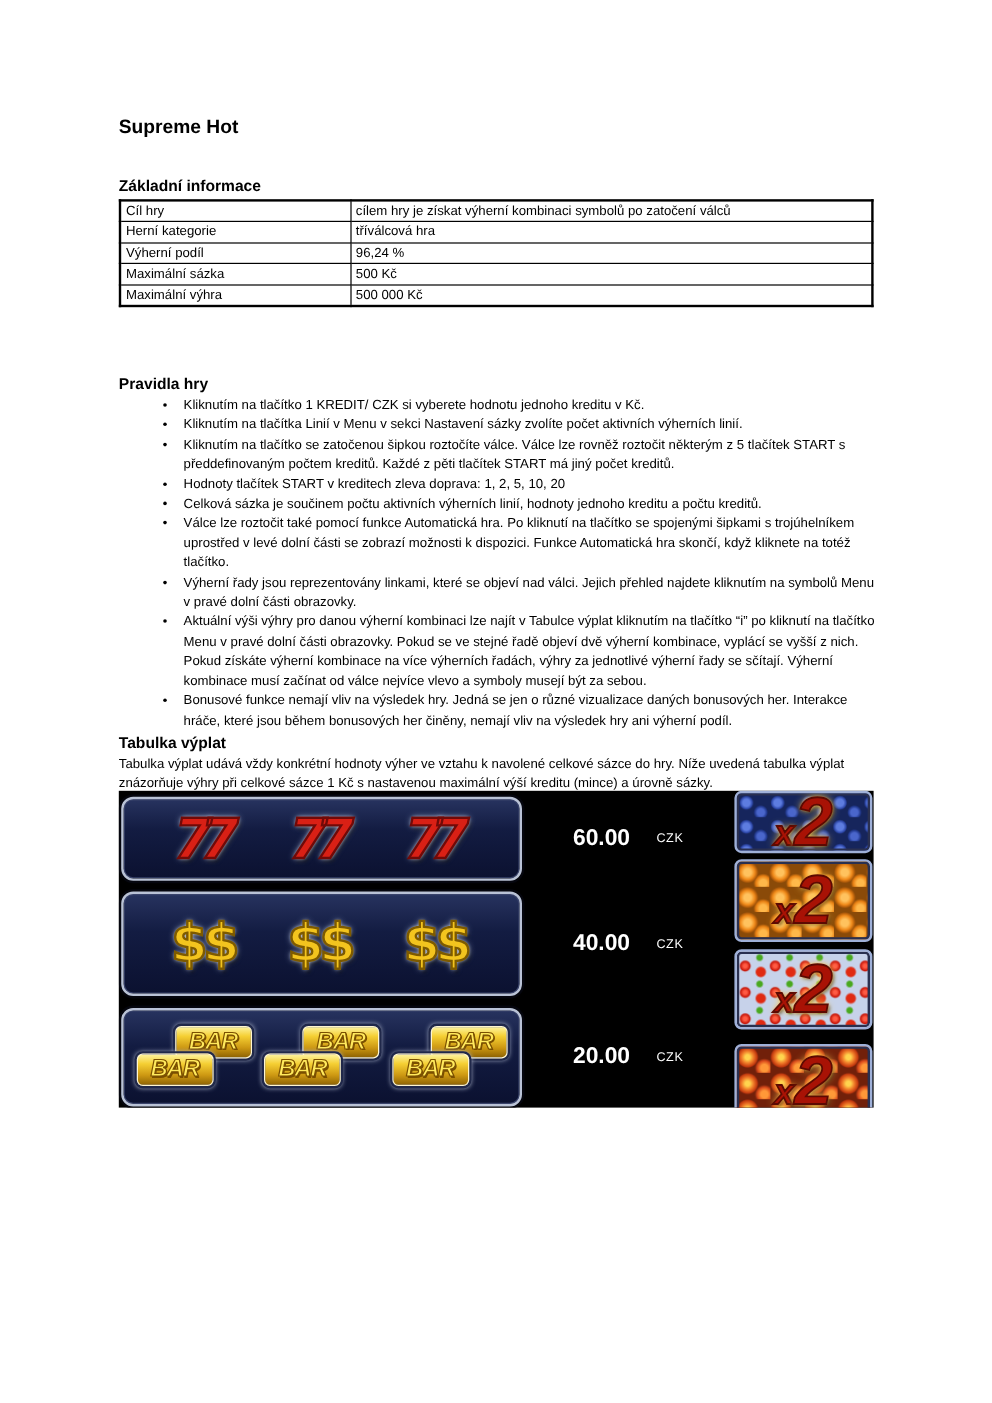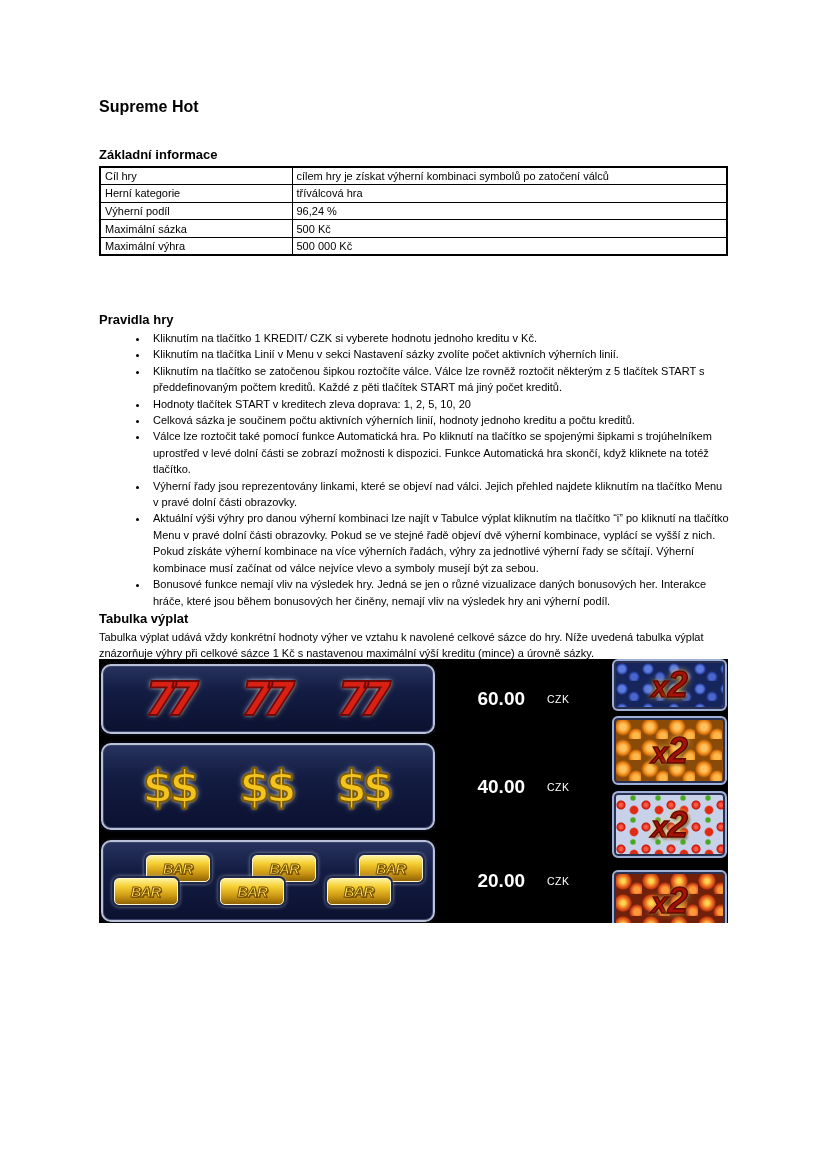--- a/index.html
+++ b/index.html
@@ -53,41 +53,41 @@
   .bar-plate {
     position:absolute; width:64px; height:27px; border-radius:5px;
     background:linear-gradient(180deg,#fdf29a 0%, #f5cf33 30%, #cd9812 68%, #8f6404 100%);
     border:1px solid #fff6cf;
     box-shadow:0 0 0 2px #20284a, 0 0 4px 1px #b9c2d6;
     display:flex; align-items:center; justify-content:center;
   }
   .plate-top { right:0; top:0; }
   .plate-bot { left:0; top:23px; }
   .bar-text {
-    font-weight:bold; font-style:italic; font-size:15px; color:#ffe95c;
+    font-weight:bold; font-style:italic; font-size:20px; color:#ffe95c;
     -webkit-text-stroke:1px #7a4f00; text-shadow:1px 1px 0 #7a4f00; letter-spacing:-1px;
   }
   .payout { position:absolute; left:338px; width:173px; display:flex; align-items:center; justify-content:center; color:#fff; }
   .payout-1 { top:5px;  height:70px; }
   .payout-2 { top:84px; height:87px; }
   .payout-3 { top:181px; height:82px; }
   .amount { font-size:19px; font-weight:bold; }
   .cur { font-size:10.5px; font-weight:normal; margin-left:22px; letter-spacing:.5px; }
   
   .tile {
     position:absolute; left:513px; width:115px; border-radius:6px;
     border:2px solid #9fb0d8; box-shadow:inset 0 0 0 2px #2a3050;
     display:flex; align-items:center; justify-content:center; overflow:hidden;
   }
   .tile-1 { top:0;    height:52px; }
   .tile-2 { top:57px; height:69px; }
   .tile-3 { top:132px;height:67px; }
   .tile-4 { top:211px;height:62px; }
   .x2 {
-    display:block; font-weight:bold; font-style:italic; font-size:36px; line-height:1;
+    display:block; font-weight:bold; font-style:italic; font-size:57px; line-height:1;
     color:#a81205; -webkit-text-stroke:1.5px #5c0a02;
     text-shadow:0 0 7px #ffd65e, 0 0 3px #ff9d2e, 2px 2px 3px rgba(0,0,0,.65);
   }
   .x2::first-letter { font-size:30px; }
   .tile-grapes { background-color:#16255c; background-image:
     radial-gradient(circle at 8px 8px,  #5d7ce0 3px, #2c46a8 5px, transparent 6px),
     radial-gradient(circle at 20px 16px,#4a66cc 3px, #22398f 5px, transparent 6px);
     background-size:26px 20px; }
   .tile-oranges { background-color:#8a4a08; background-image:
     radial-gradient(circle at 9px 9px,  #ffc25e 3px, #f08a1a 6px, #b35d0a 8px, transparent 9px),
@@ -139,21 +139,21 @@
 
   <h2 class="h2 h-rules">Pravidla hry</h2>
 
   <ul class="rules">
     <li>Kliknutím na tlačítko 1 KREDIT/ CZK si vyberete hodnotu jednoho kreditu v Kč.</li>
     <li>Kliknutím na tlačítka Linií v Menu v sekci Nastavení sázky zvolíte počet aktivních výherních linií.</li>
     <li>Kliknutím na tlačítko se zatočenou šipkou roztočíte válce. Válce lze rovněž roztočit některým z 5 tlačítek START s předdefinovaným počtem kreditů. Každé z pěti tlačítek START má jiný počet kreditů.</li>
     <li>Hodnoty tlačítek START v kreditech zleva doprava: 1, 2, 5, 10, 20</li>
     <li>Celková sázka je součinem počtu aktivních výherních linií, hodnoty jednoho kreditu a počtu kreditů.</li>
     <li>Válce lze roztočit také pomocí funkce Automatická hra. Po kliknutí na tlačítko se spojenými šipkami s trojúhelníkem uprostřed v levé dolní části se zobrazí možnosti k dispozici. Funkce Automatická hra skončí, když kliknete na totéž tlačítko.</li>
-    <li>Výherní řady jsou reprezentovány linkami, které se objeví nad válci. Jejich přehled najdete kliknutím na tlačítko Menu v pravé dolní části obrazovky.</li>
+    <li>Výherní řady jsou reprezentovány linkami, které se objeví nad válci. Jejich přehled najdete kliknutím na symbolů Menu v pravé dolní části obrazovky.</li>
     <li>Aktuální výši výhry pro danou výherní kombinaci lze najít v Tabulce výplat kliknutím na tlačítko “i” po kliknutí na tlačítko Menu v pravé dolní části obrazovky. Pokud se ve stejné řadě objeví dvě výherní kombinace, vyplácí se vyšší z nich. Pokud získáte výherní kombinace na více výherních řadách, výhry za jednotlivé výherní řady se sčítají. Výherní kombinace musí začínat od válce nejvíce vlevo a symboly musejí být za sebou.</li>
     <li>Bonusové funkce nemají vliv na výsledek hry. Jedná se jen o různé vizualizace daných bonusových her. Interakce hráče, které jsou během bonusových her činěny, nemají vliv na výsledek hry ani výherní podíl.</li>
   </ul>
 
   <h2 class="h2 h-pay">Tabulka výplat</h2>
 
   <p class="intro">Tabulka výplat udává vždy konkrétní hodnoty výher ve vztahu k navolené celkové sázce do hry. Níže uvedená tabulka výplat znázorňuje výhry při celkové sázce 1 Kč s nastavenou maximální výší kreditu (mince) a úrovně sázky.</p>
 
   <div class="payimg">
 

